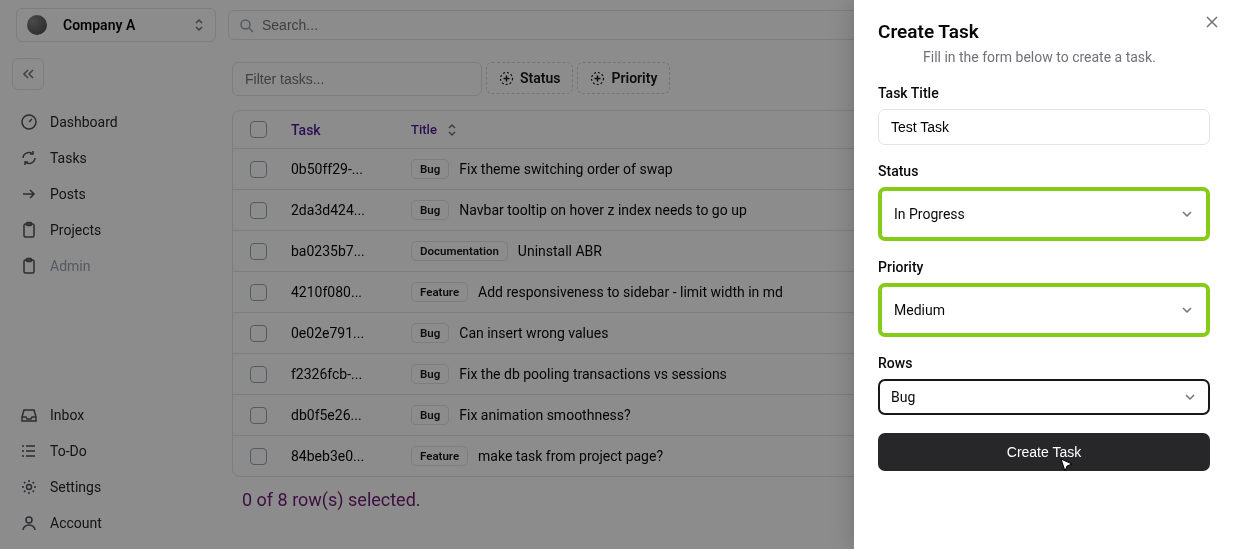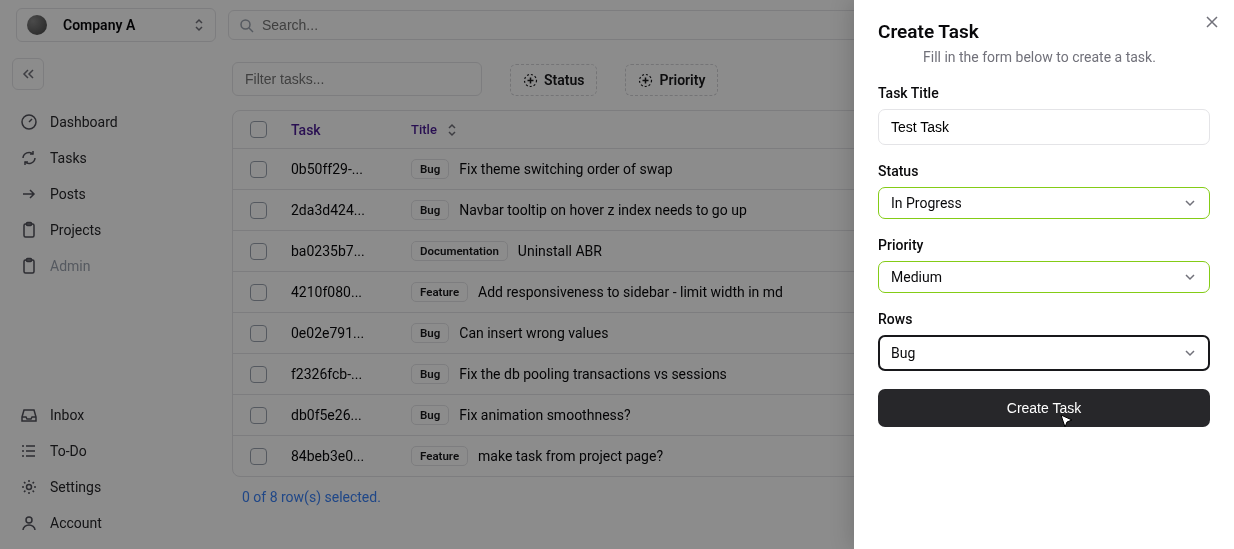--- a/index.html
+++ b/index.html
@@ -18,45 +18,45 @@
 .layout { display: flex; height: calc(100% - 50px); }
 .sidebar { width: 216px; padding: 8px 12px; display: flex; flex-direction: column; }
 .collapse-btn { width: 32px; height: 32px; border: 1px solid #e4e4e7; border-radius: 6px; display: flex; align-items: center; justify-content: center; margin-bottom: 14px; cursor: pointer; }
 .nav-item { display: flex; align-items: center; gap: 12px; padding: 9px 8px; border-radius: 6px; cursor: pointer; color: #27272a; }
 .nav-item.dim { color: #9ca3af; }
 .nav-item .ic { width: 18px; height: 18px; display: flex; align-items: center; justify-content: center; color: #52525b; }
 .sidebar-spacer { flex: 1; }
 
 
 .main { flex: 1; padding: 12px 16px; overflow: hidden; }
-.toolbar { display: flex; gap: 28px; align-items: flex-end; margin-bottom: 14px; }
+.toolbar { display: flex; gap: 4px; align-items: flex-start; margin-bottom: 14px; }
 .filter-input { border: 1px solid #e4e4e7; border-radius: 6px; padding: 8px 12px; width: 250px; color: #6b7280; font-size: 14px; }
 .pill-btn { border: 1px dashed #d4d4d8; border-radius: 6px; padding: 7px 12px; display: flex; align-items: center; gap: 6px; font-weight: 600; font-size: 14px; color: #18181b; cursor: pointer; }
 
 .table { border: 1px solid #e4e4e7; border-radius: 8px; overflow: hidden; }
 .row { display: flex; align-items: center; border-bottom: 1px solid #e4e4e7; }
 .row:last-child { border-bottom: none; }
 .th { font-weight: 500; color: #4c1d95; font-size: 13px; }
 .cell-cb { width: 50px; display: flex; justify-content: center; padding: 10px 0; }
 .cb { width: 17px; height: 17px; border: 1.5px solid #9ca3af; border-radius: 4px; cursor: pointer; }
 .cell-task { width: 120px; padding: 10px 8px; font-size: 14px; overflow: hidden; text-overflow: ellipsis; white-space: nowrap; }
 .cell-title { flex: 1; padding: 10px 8px; display: flex; align-items: center; gap: 10px; text-align: right; }
 .badge { border: 1px solid #e4e4e7; border-radius: 5px; padding: 2px 8px; font-size: 11.5px; font-weight: 600; color: #18181b; }
 .title-text { font-size: 14px; }
-.footer { display: flex; justify-content: space-between; padding: 12px 10px; color: #3b82f6; font-size: 14px; }
+.footer { display: flex; justify-content: space-between; padding: 12px 10px; color: #701a75; font-size: 18px; }
 
 
 .overlay { position: absolute; inset: 0; background: rgba(0,0,0,0.45); }
 .drawer { position: absolute; top: 0; right: 0; bottom: 0; width: 380px; background: #fff; padding: 20px 24px; box-shadow: -4px 0 20px rgba(0,0,0,0.15); }
 .drawer-close { position: absolute; top: 14px; right: 14px; cursor: pointer; color: #71717a; }
 .drawer h2 { font-size: 19px; font-weight: 600; margin-bottom: 6px; }
 .drawer-sub { color: #71717a; font-size: 14px; margin-bottom: 20px; margin-left: 45px; }
 .form-label { font-weight: 500; font-size: 14px; margin-bottom: 8px; display: block; }
 .text-input { width: 100%; border: 1px solid #e4e4e7; border-radius: 7px; padding: 9px 12px; font-size: 14px; margin-bottom: 18px; outline: none; }
-.select { width: 100%; border: 1px solid #84cc16; border-radius: 7px; padding: 7px 12px; font-size: 14px; margin-bottom: 18px; display: flex; justify-content: space-between; align-items: center; cursor: pointer; }
+.select { width: 100%; border: 4px solid #84cc16; border-radius: 7px; padding: 15px 12px; font-size: 14px; margin-bottom: 18px; display: flex; justify-content: space-between; align-items: center; cursor: pointer; }
 .select.focused { border: 2px solid #18181b; padding: 8px 11px; }
 .submit-btn { width: 100%; background: #27272a; color: #fff; border: none; border-radius: 7px; padding: 11px; font-size: 14px; font-weight: 500; cursor: pointer; position: relative; }
 .cursor { position: absolute; left: 50%; top: 60%; transform: translate(16px, 2px); font-size: 13px; }
 
 svg { display: block; }
 .chev { stroke: #71717a; stroke-width: 1.5; fill: none; }
 </style>
 </head>
 <body>
 

